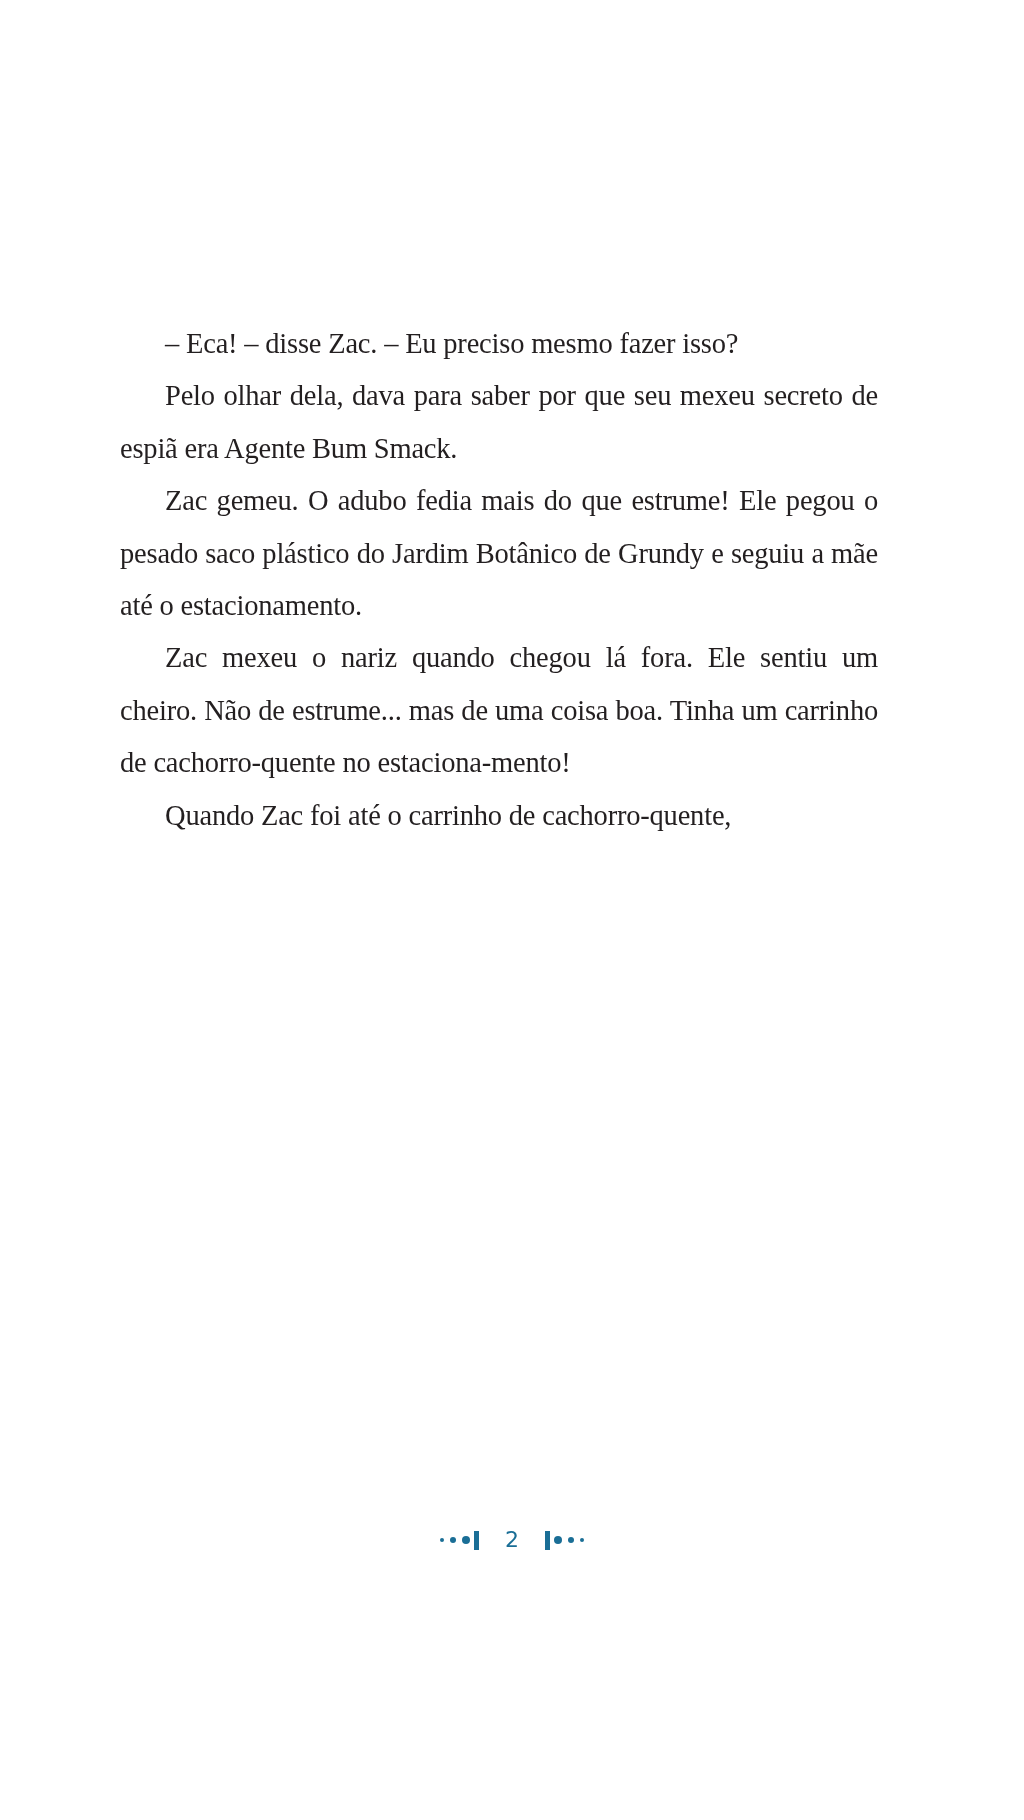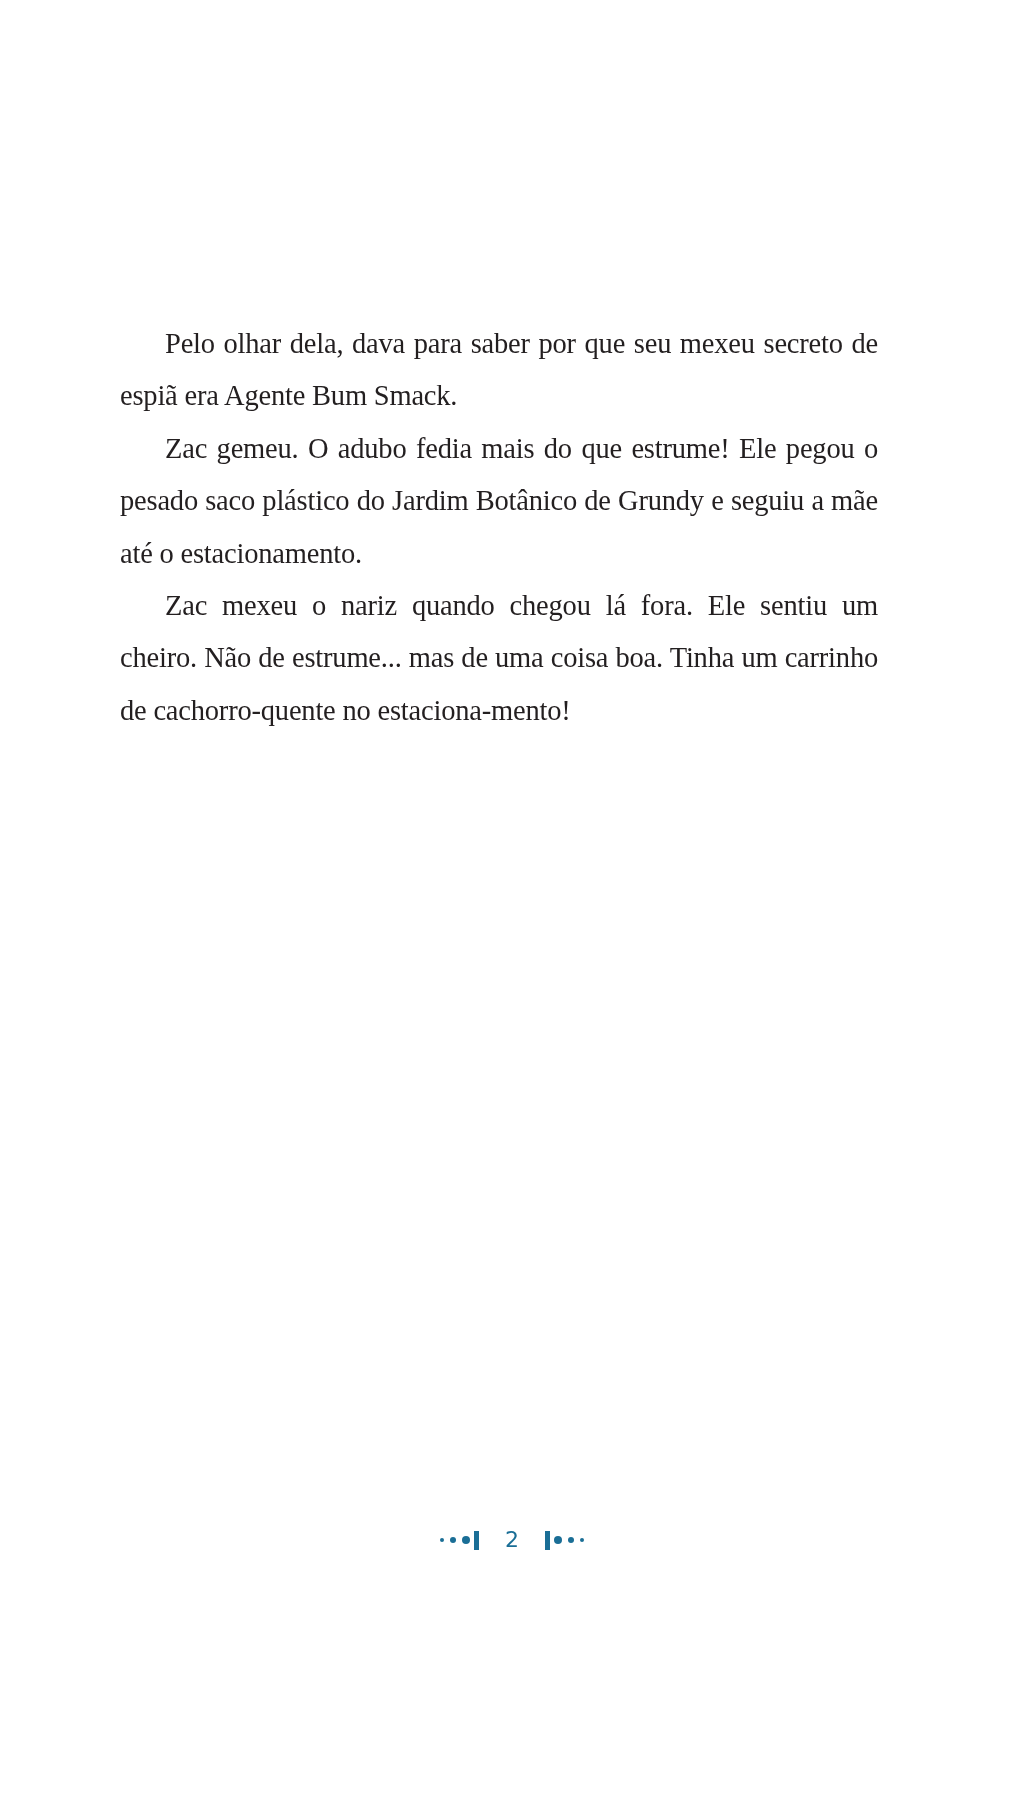--- a/index.html
+++ b/index.html
@@ -76,23 +76,25 @@
       color: #1a6e96;
       margin: 0 22px;
       line-height: 1;
     }
   </style>
 </head>
 <body>
 
 <div class="page">
   <div class="text-block">
+    <p class="para">– Eca! – disse Zac. – Eu preciso mesmo fazer isso?</p>
     <p class="para">Pelo olhar dela, dava para saber por que seu mexeu secreto de espiã era Agente Bum Smack.</p>
     <p class="para">Zac gemeu. O adubo fedia mais do que estrume! Ele pegou o pesado saco plástico do Jardim Botânico de Grundy e seguiu a mãe até o estacionamento.</p>
     <p class="para">Zac mexeu o nariz quando chegou lá fora. Ele sentiu um cheiro. Não de estrume... mas de uma coisa boa. Tinha um carrinho de cachorro-quente no estaciona-­mento!</p>
+    <p class="para">Quando Zac foi até o carrinho de cachorro-quente,</p>
   </div>
 
   <div class="folio">
     <span class="dots">
       <span class="dot s1"></span>
       <span class="dot s2"></span>
       <span class="dot s3"></span>
     </span>
     <span class="bar"></span>
     <span class="page-number">2</span>

